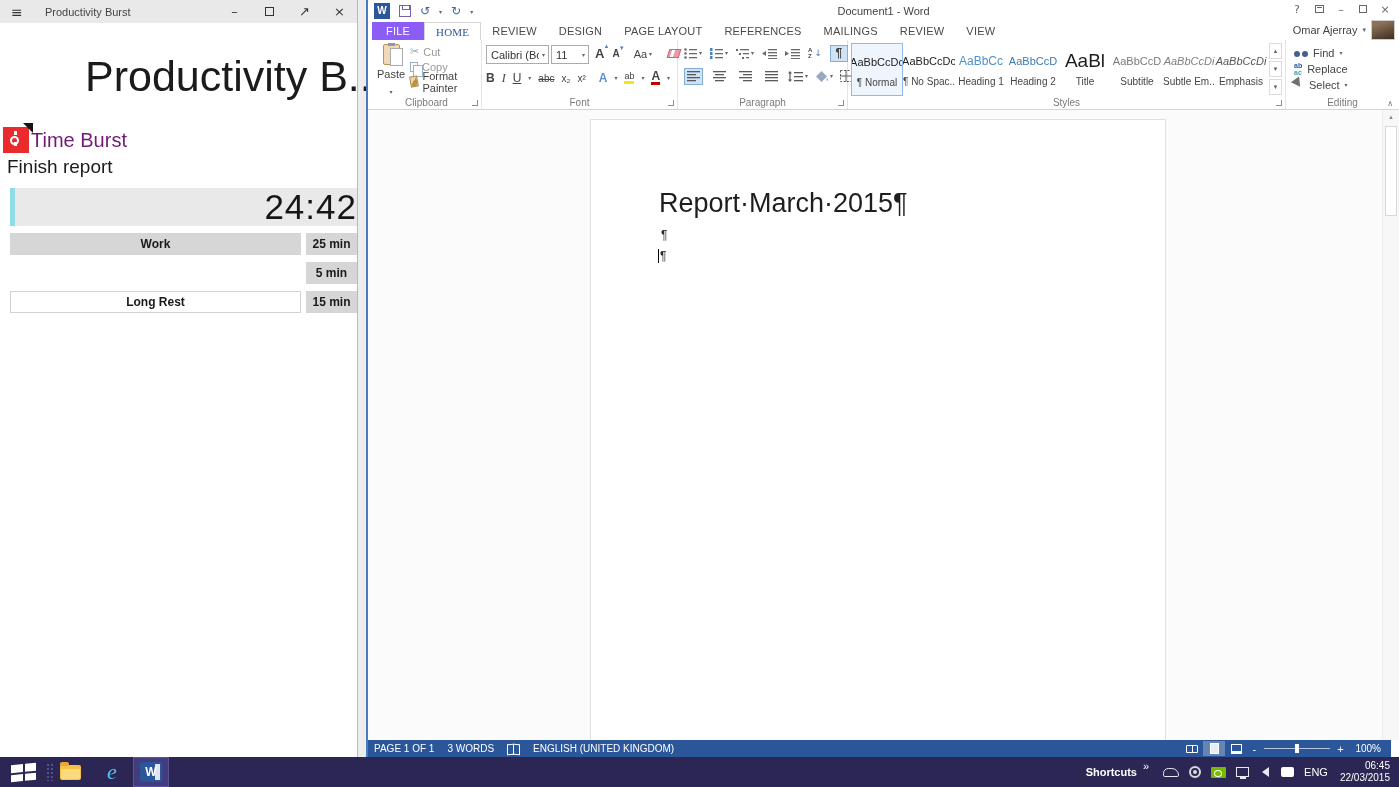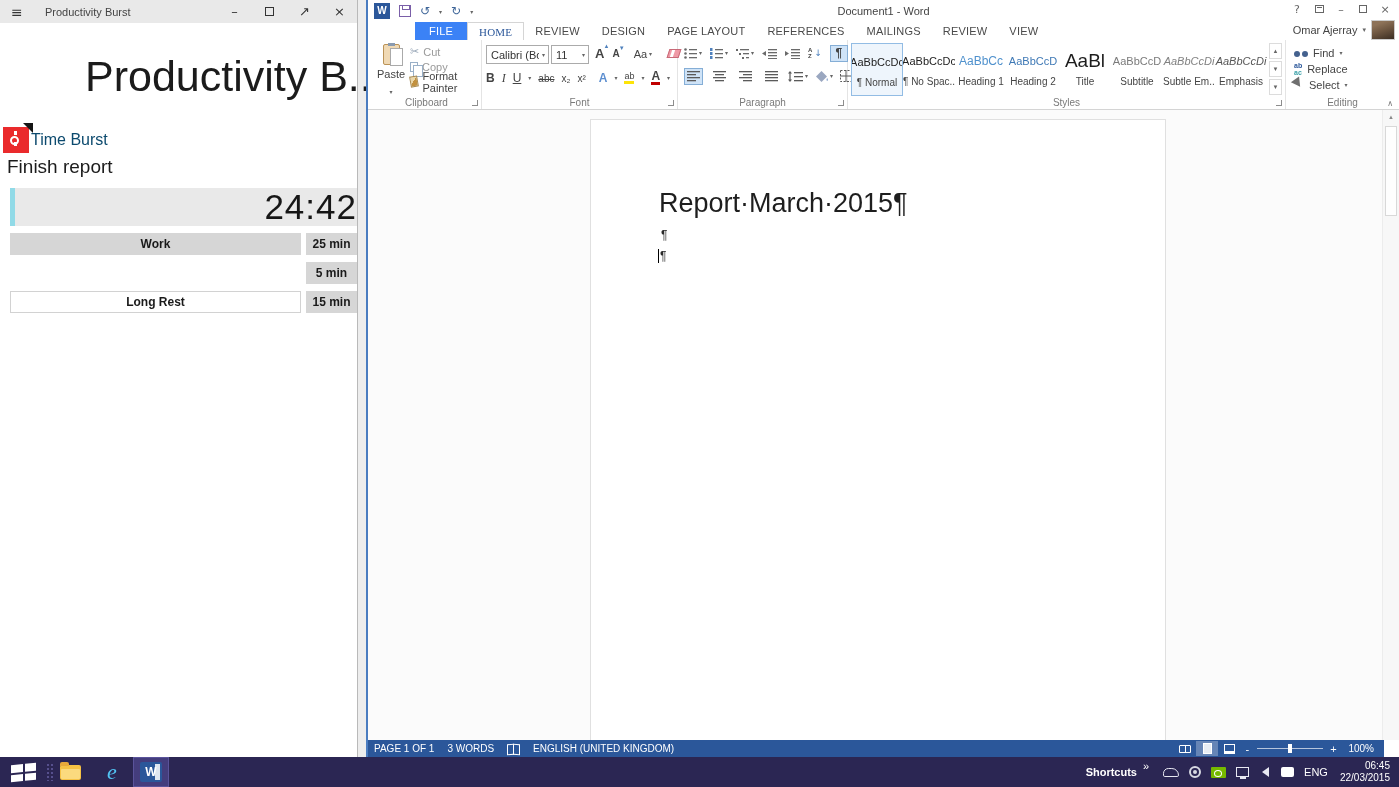--- a/index.html
+++ b/index.html
@@ -15,21 +15,21 @@
 .ta-controls { margin-left:auto; display:flex; height:100%; align-items:center; }
 .ta-ctl { width:35px; text-align:center; font-size:13px; color:#333; font-family:"DejaVu Sans",sans-serif; }
 .ta-maxbox { display:inline-block; width:9px; height:9px; border:1px solid #333; }
 .ta-heading { position:absolute; left:85px; top:52px; font-size:43px; font-weight:300; color:#1b1b1b; white-space:nowrap; }
 .ta-session { position:absolute; left:3px; top:127px; display:flex; align-items:center; }
 .tomato { width:26px; height:26px; background:#ea2a2c; position:relative; flex:0 0 auto; }
 .tomato .dial { position:absolute; left:7px; top:9px; width:9px; height:9px; border:2px solid #fff; border-radius:50%; }
 .tomato .dot { position:absolute; left:11px; top:15px; width:3px; height:4px; background:#fff; }
 .tomato .stem { position:absolute; left:11px; top:4px; width:3px; height:4px; background:#fff; }
 .tomato .fold { position:absolute; right:-4px; top:-4px; width:0; height:0; border:5px solid transparent; border-top-color:#151515; border-right-color:#151515; }
-.session-label { font-size:16px; font-weight:300; color:#0c4a6e; margin-left:2px; }
+.session-label { font-size:20px; font-weight:300; color:#701a75; margin-left:2px; }
 .ta-task { position:absolute; left:7px; top:156px; font-size:19px; font-weight:300; color:#1c1c1c; }
 .ta-timerbox { position:absolute; left:10px; top:188px; width:347px; height:38px; background:#e9e9e9; }
 .ta-cyan { position:absolute; left:0; top:0; width:5px; height:100%; background:#91dae7; }
 .ta-time { text-align:right; line-height:38px; font-size:35px; font-weight:300; color:#161616; letter-spacing:1px; }
 .mode-btn { position:absolute; left:10px; width:291px; height:22px; font-size:12px; font-weight:bold; color:#1a1a1a; display:flex; align-items:center; justify-content:center; }
 .mode-filled { background:#d6d6d6; }
 .mode-outline { background:#fff; border:1px solid #d2d2d2; }
 .badge { position:absolute; left:306px; width:51px; height:22px; background:#d6d6d6; font-size:12px; font-weight:bold; color:#1a1a1a; display:flex; align-items:center; justify-content:center; }
 .stop-btn { position:absolute; left:10px; top:318px; width:347px; height:22px; background:#d6d6d6; font-size:12px; font-weight:bold; color:#1a1a1a; display:flex; align-items:center; justify-content:center; }
 
@@ -44,21 +44,21 @@
 .qat-caret { font-size:6px; color:#666; }
 .w-title { position:absolute; left:0; right:0; top:5px; text-align:center; font-size:11px; color:#444; }
 .w-ctls { position:absolute; right:5px; top:2px; display:flex; align-items:center; gap:4px; }
 .w-ctl { width:18px; height:16px; text-align:center; font-size:11px; color:#666; line-height:16px; font-family:"DejaVu Sans",sans-serif; }
 .w-maxbox { display:inline-block; width:8px; height:8px; border:1px solid #666; }
 .w-ribbox { display:inline-block; width:9px; height:8px; border:1px solid #666; position:relative; }
 .w-ribbox::before { content:""; position:absolute; left:1px; top:1px; width:5px; height:1px; background:#666; }
 
 .w-tabsrow { position:relative; height:18px; display:flex; align-items:stretch; padding-left:4px; }
 .w-tab { padding:0 11px; display:flex; align-items:center; font-size:11px; color:#4a4a4a; letter-spacing:.2px; }
-.w-tab.file { background:#3b82f6; color:#fff; padding:0 14px;margin-left:43px; }
+.w-tab.file { background:#8b5cf6; color:#fff; padding:0 14px; }
 .w-tab.active { color:#2b579a; border:1px solid #d5d5d5; border-bottom:none; background:#fff;font-family:Liberation Serif, serif; }
 .signin { position:absolute; right:4px; top:-2px; display:flex; align-items:center; gap:5px; }
 .signin-name { font-size:11px; color:#444; }
 .signin-caret { font-size:7px; color:#666; }
 .avatar { width:24px; height:20px; background:linear-gradient(160deg,#8d7258 20%,#6b543f 55%,#3a2d22 100%); border:1px solid #ccc; }
 
 .w-ribbon { position:relative; height:70px; background:#fff; border-bottom:1px solid #d4d4d4; }
 .grp { position:absolute; top:0; height:100%; border-right:1px solid #e4e4e4; }
 .grp-label { position:absolute; bottom:1px; left:0; right:0; text-align:center; font-size:10px; color:#7a7a7a; }
 .launcher { position:absolute; right:3px; bottom:3px; width:6px; height:6px; border-right:1px solid #8d8d8d; border-bottom:1px solid #8d8d8d; }
@@ -145,21 +145,21 @@
 .w-page { position:absolute; left:222px; top:9px; width:576px; height:700px; background:#fff; border:1px solid #e0e0e0; }
 .doc-line1 { position:absolute; left:68px; top:68px; font-size:27px; color:#1e1e1e; white-space:nowrap; }
 .doc-line2 { position:absolute; left:70px; top:108px; font-size:12px; color:#2a2a2a; }
 .doc-line3 { position:absolute; left:67px; top:129px; font-size:12px; color:#2a2a2a; display:flex; align-items:center; }
 .caret-bar { width:1px; height:14px; background:#000; margin-right:1px; }
 .w-vscroll { position:absolute; right:0; top:110px; bottom:17px; width:17px; background:#f7f7f7; border-left:1px solid #ececec; }
 .vs-up { height:14px; text-align:center; font-size:6px; color:#888; line-height:14px; }
 .vs-thumb { position:absolute; left:2px; right:2px; top:16px; height:90px; background:#fefefe; border:1px solid #d8d8d8; }
 
 
-.w-status { position:absolute; left:0; right:15px; bottom:0; height:17px; background:#2b579a; color:#fff; display:flex; align-items:center; font-size:10px; }
+.w-status { position:absolute; left:0; right:8px; bottom:0; height:17px; background:#2b579a; color:#fff; display:flex; align-items:center; font-size:10px; }
 .st-item { margin-left:13px; white-space:nowrap; }
 .st-first { margin-left:6px; }
 .proof-ico { margin-left:13px; width:13px; height:10px; position:relative; }
 .proof-ico::before,.proof-ico::after { content:""; position:absolute; top:0; width:5px; height:9px; border:1px solid #fff; }
 .proof-ico::before { left:0; transform:skewY(-6deg); }
 .proof-ico::after { right:0; transform:skewY(6deg); }
 .st-right { margin-left:auto; display:flex; align-items:center; }
 .st-view { width:22px; height:15px; display:flex; align-items:center; justify-content:center; }
 .st-view.active { background:rgba(255,255,255,.28); }
 .vw-book { width:12px; height:8px; border:1px solid #fff; border-radius:1px 1px 0 0; position:relative; }

